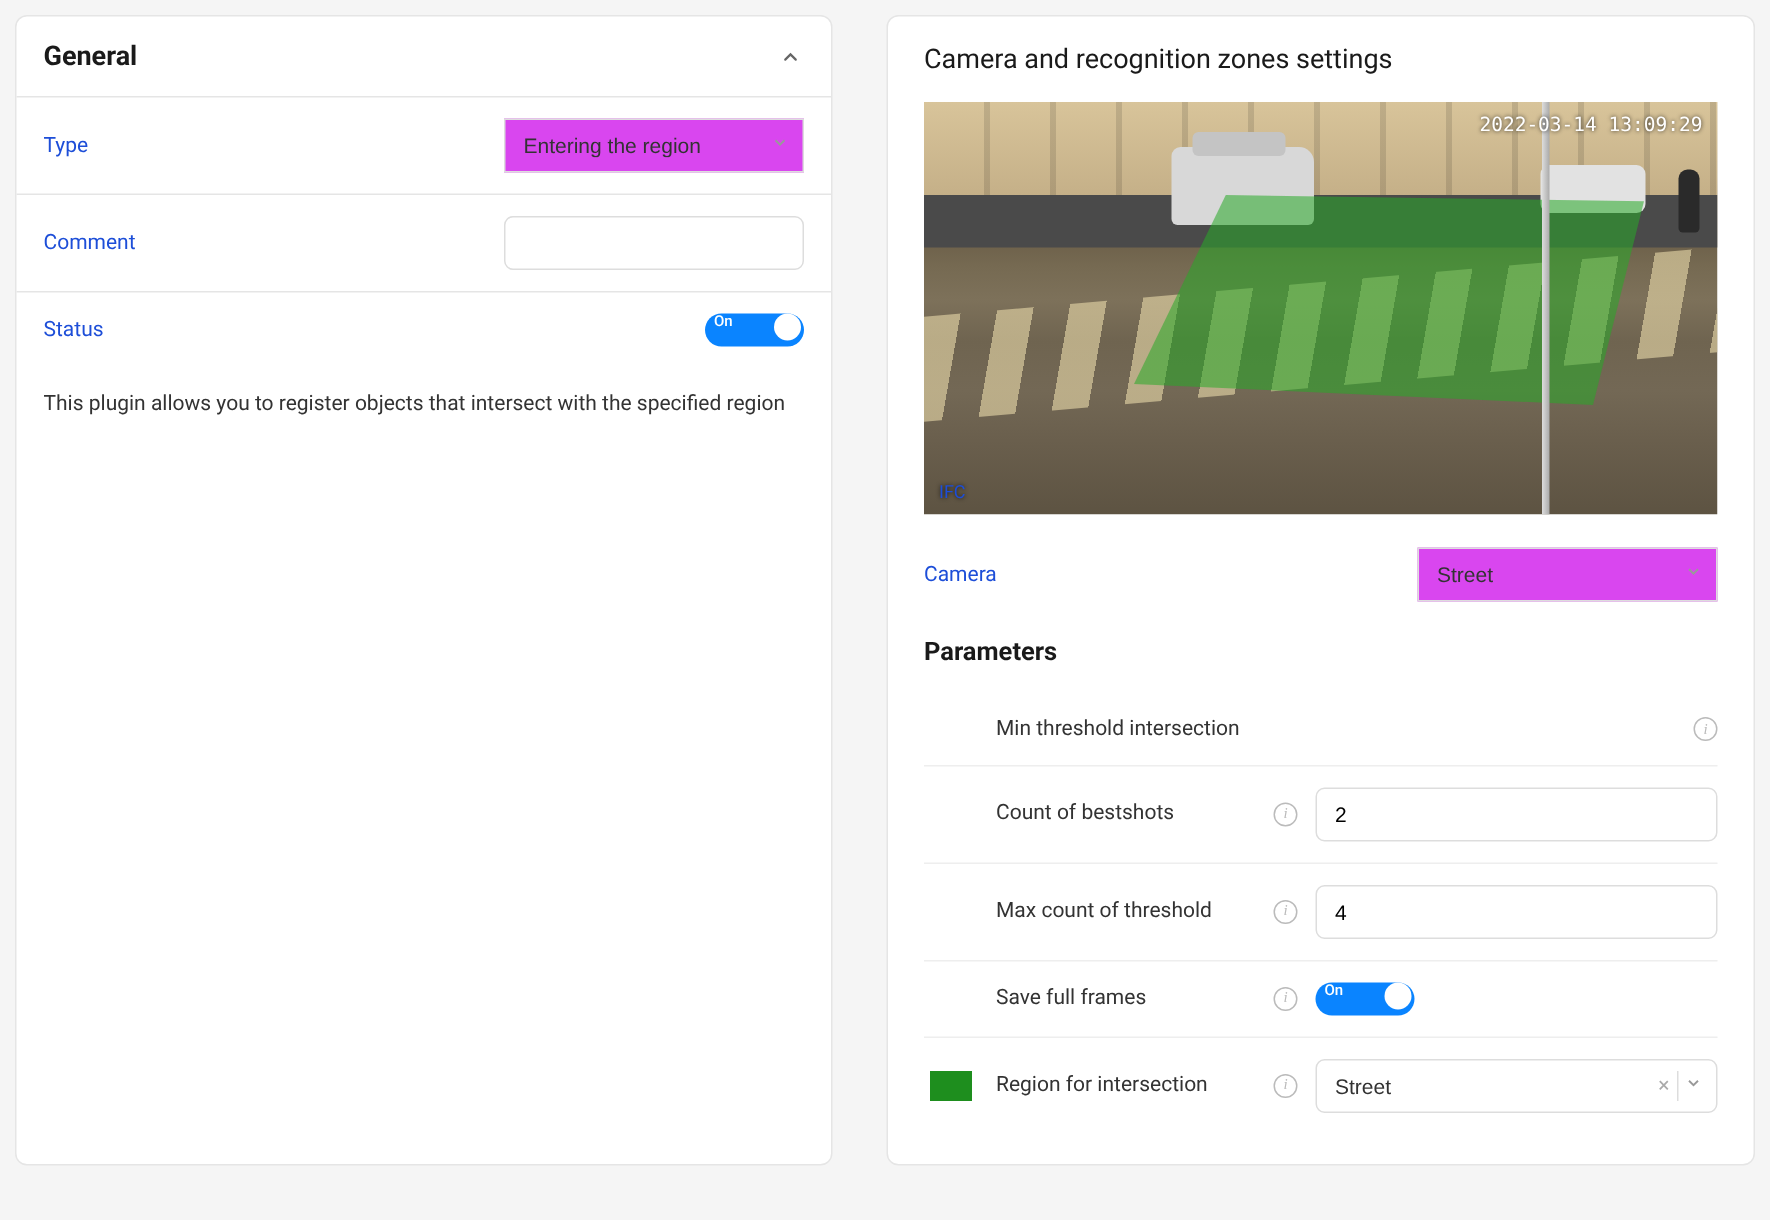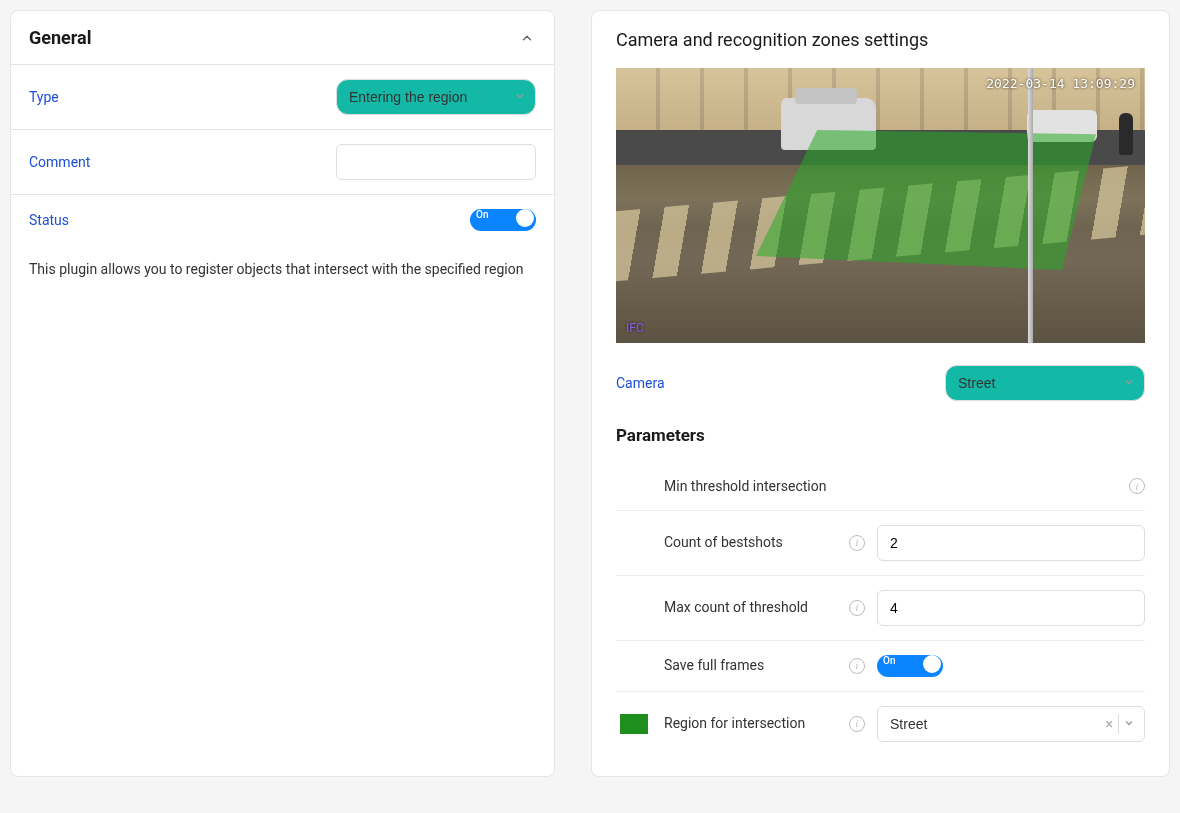--- a/index.html
+++ b/index.html
@@ -66,24 +66,24 @@
       font-size: 14px;
       color: #1d4ed8;
     }
     .select-wrap {
       position: relative;
       display: inline-block;
     }
     .select {
       appearance: none;
       border: 1px solid #ddd;
-      border-radius: 12px;
+      border-radius: 0;
       padding: 9px 30px 9px 12px;
       font-size: 14px;
-      background: #14b8a6;
+      background: #d946ef;
       cursor: pointer;
       min-width: 200px;
       color: #333;
     }
     .select-arrow {
       position: absolute;
       right: 10px;
       top: 50%;
       transform: translateY(-50%);
       pointer-events: none;
@@ -244,21 +244,21 @@
       right: 10px;
       color: #fff;
       font-size: 13px;
       font-family: monospace;
       text-shadow: 0 0 3px rgba(0,0,0,0.8);
     }
     .camera-label {
       position: absolute;
       bottom: 8px;
       left: 10px;
-      color: #8b5cf6;
+      color: #1d4ed8;
       font-size: 12px;
       text-shadow: 0 0 3px rgba(0,0,0,0.8);
     }
     .camera-row {
       display: flex;
       align-items: center;
       justify-content: space-between;
       margin-bottom: 24px;
     }
     .camera-select {

